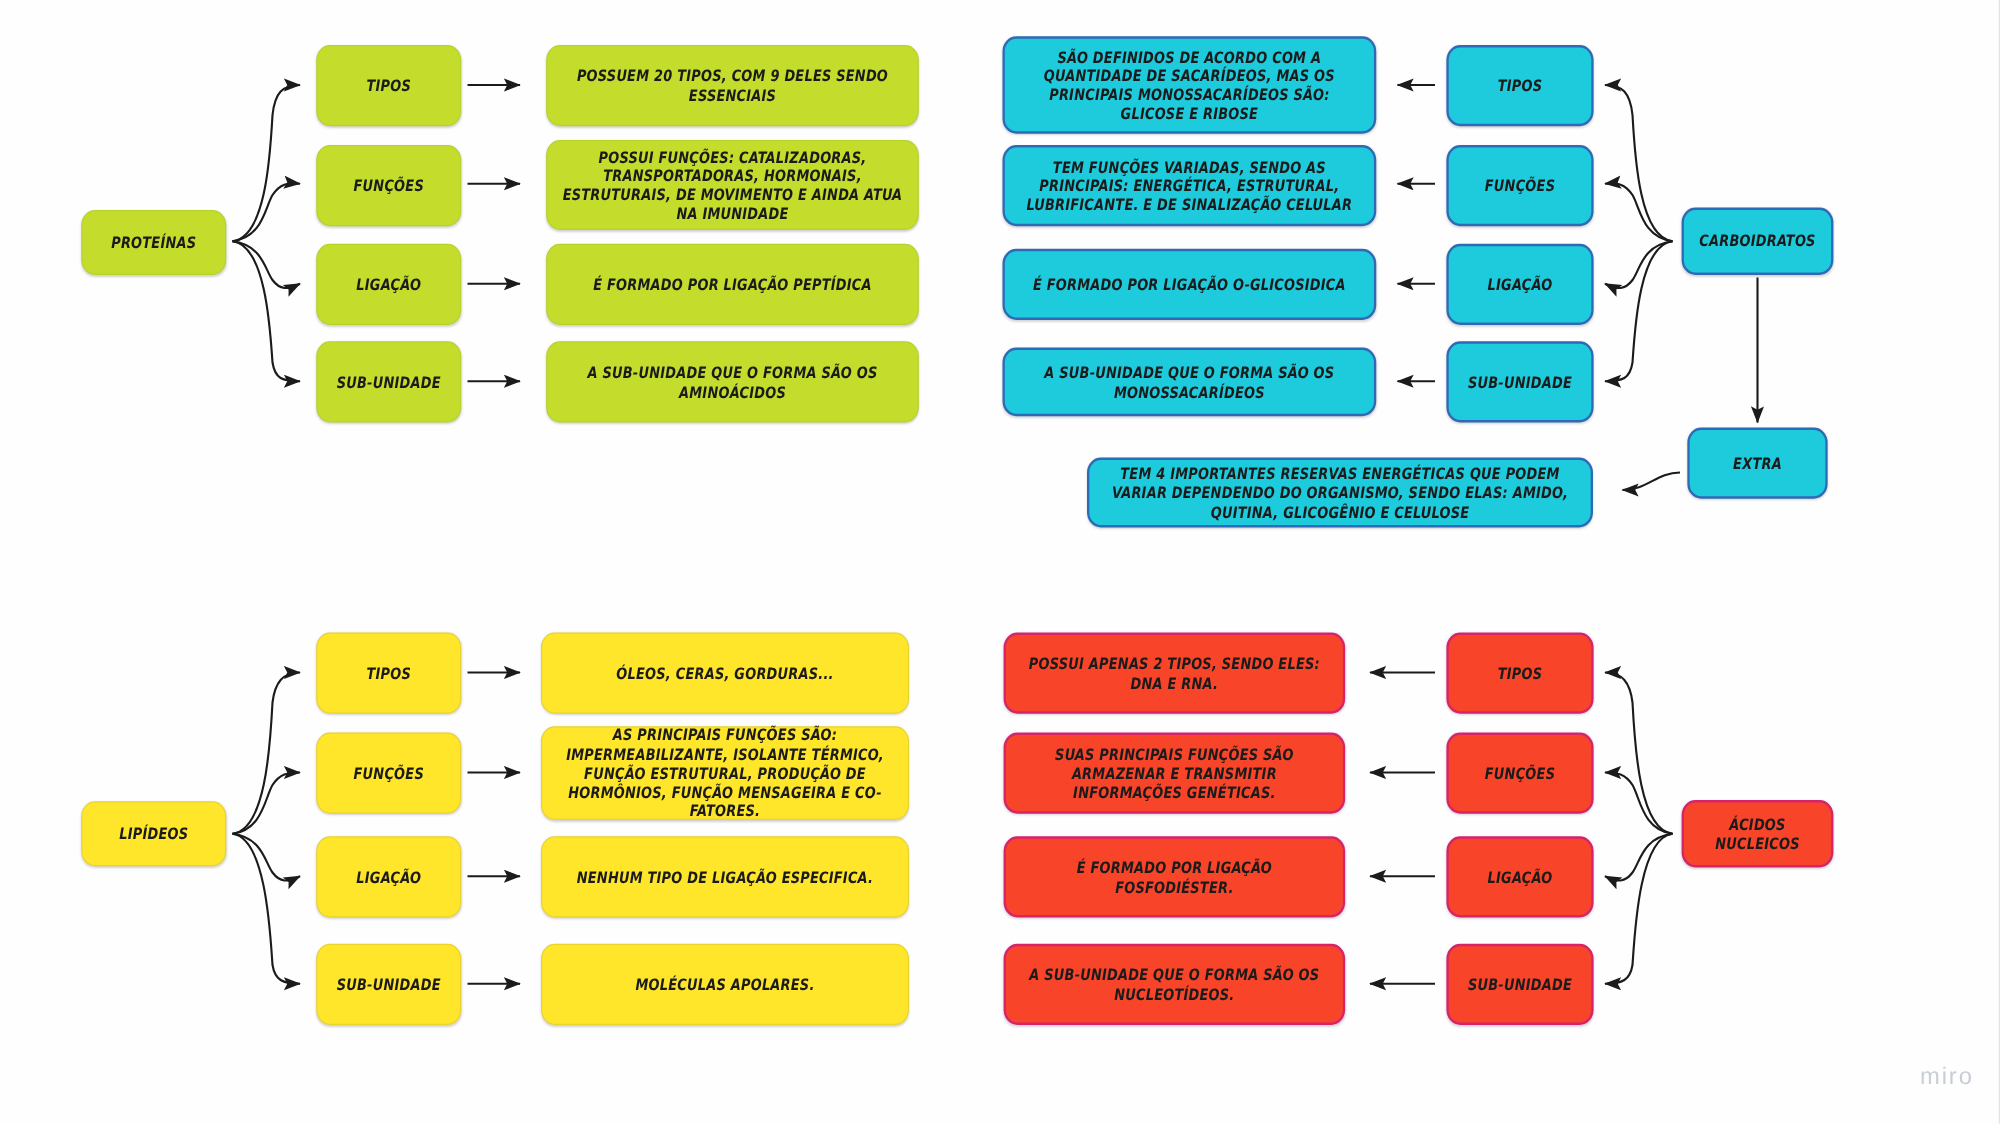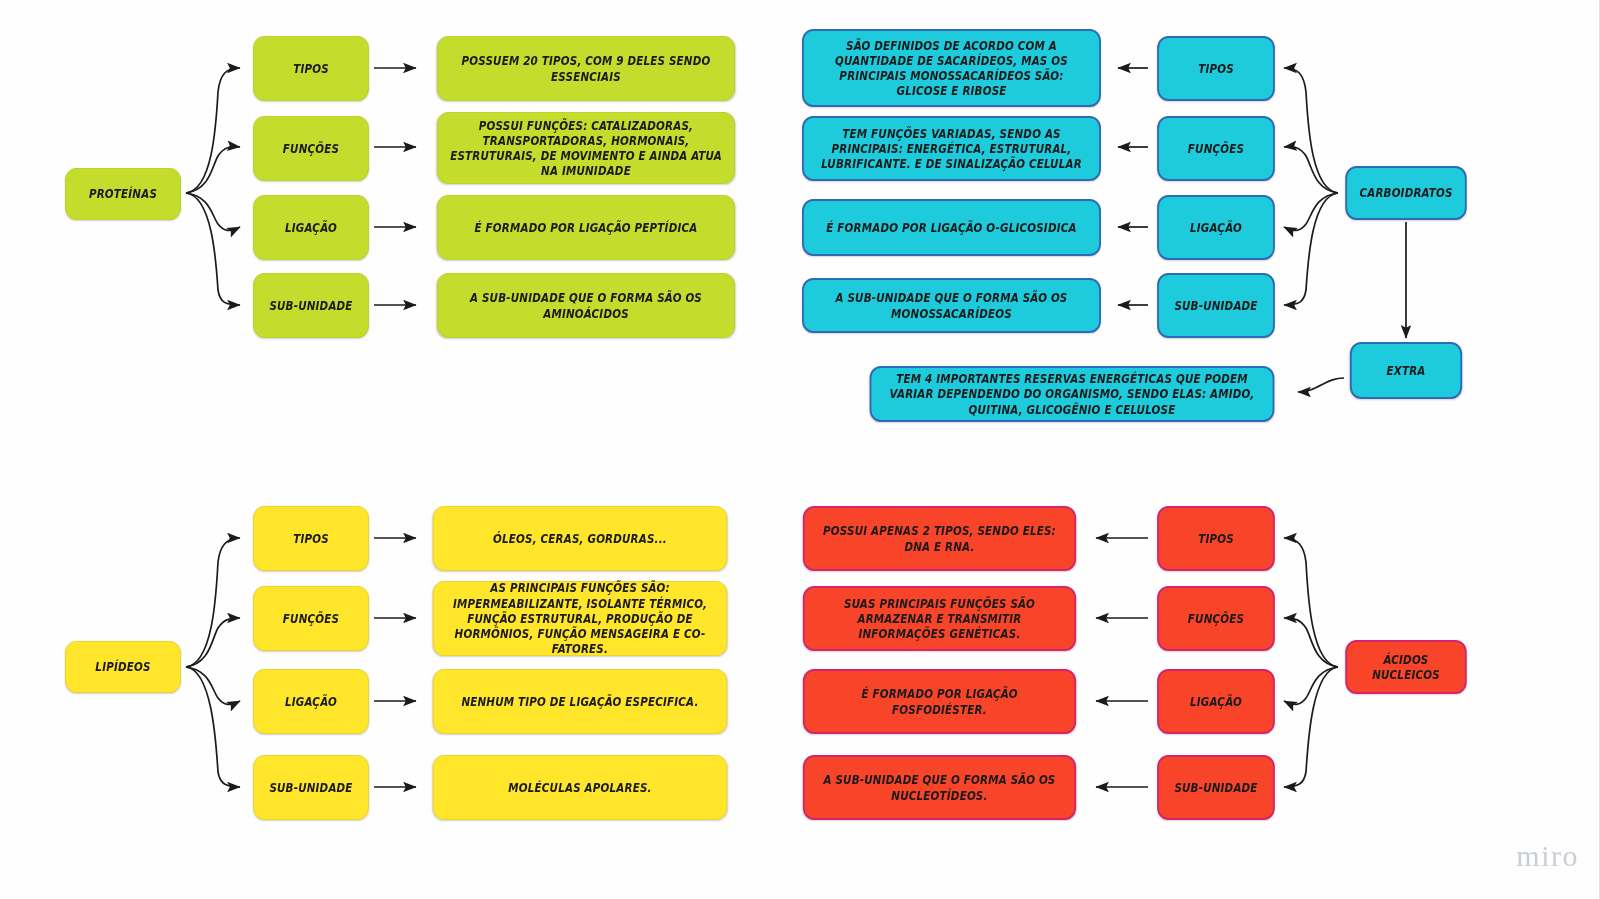--- a/index.html
+++ b/index.html
@@ -66,24 +66,24 @@
     border: 2.5px solid #d6246b;
     box-shadow: 0 1px 2px rgba(0,0,0,.16);
   }
   .fs-root  { font-size: 12.5px; }
   .fs-cat   { font-size: 12.5px; }
   .fs-det   { font-size: 12.5px; }
   .miro {
     position: absolute;
     right: 20px;
     bottom: 26px;
-    font-size: 30px;
+    font-size: 19px;
     color: #c9cdd6;
     letter-spacing: 1.5px;
-    font-family: Liberation Serif, serif;
+    font-family: Liberation Sans, sans-serif;
     z-index: 3;
     margin-top: 46px;
   }
 </style>
 </head>
 <body>
 
 <div id="board">
 
   <svg class="links" viewBox="0 0 1600 899">

